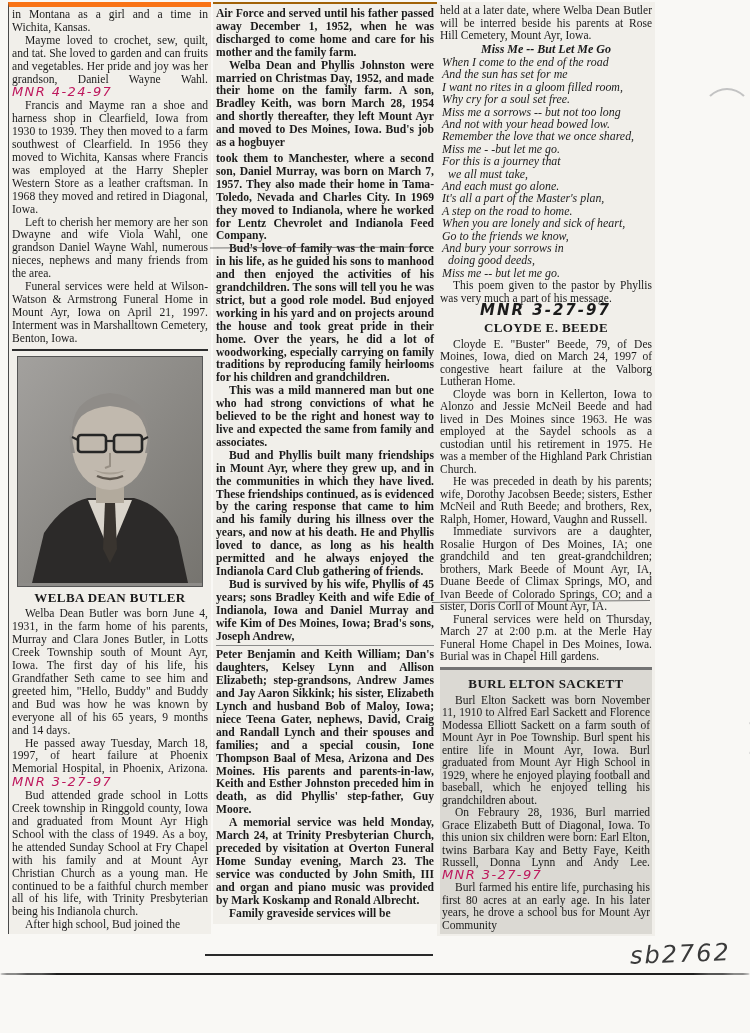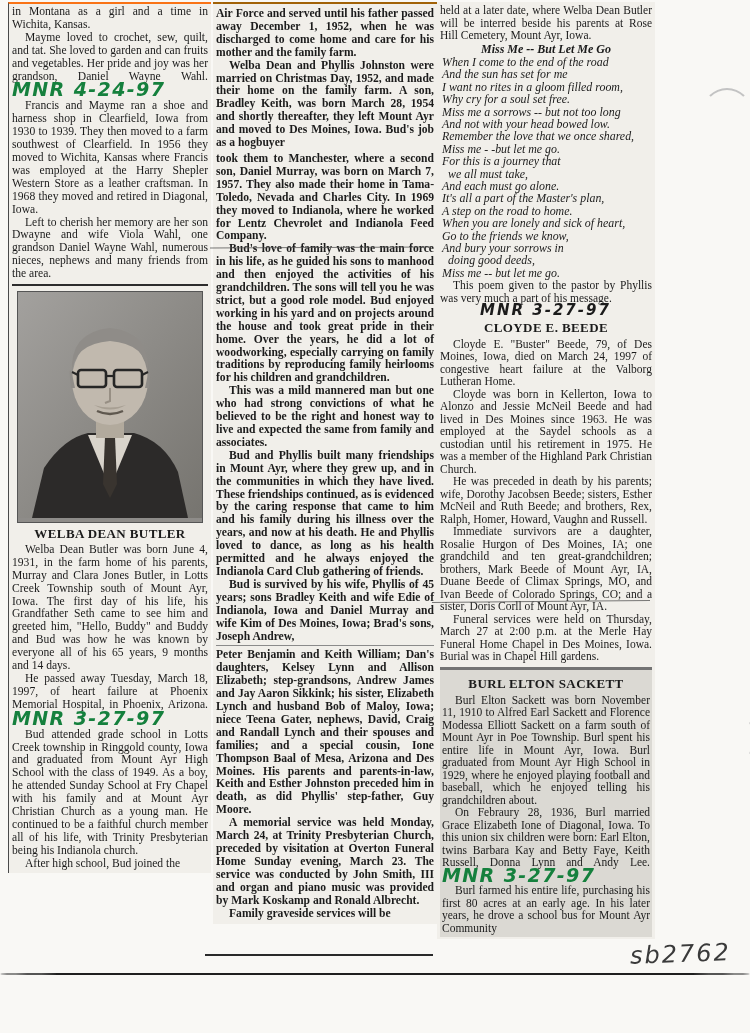--- a/index.html
+++ b/index.html
@@ -2,30 +2,30 @@
 <html><head>
 <meta charset="utf-8">
 <style>
   html,body{margin:0;padding:0;background:#ffffff;}
   .page{position:relative;width:750px;height:1033px;background:#f9f8f5;overflow:hidden;
         font-family:"Liberation Serif",serif;color:#1b1b1b;}
   .col{position:absolute;top:2px;font-size:11.6px;line-height:12.9px;text-align:justify;background:#f1efea;}
   .col p{margin:0;text-indent:13px;}
   .col p.noindent{text-indent:0;}
   .col p.gap{margin-top:3px;}
-  #col1{left:8px;width:196px;padding:2px 3px;border-left:1px solid #4a4a4a;border-top:2px solid #f97316;}
+  #col1{left:8px;width:196px;padding:2px 3px;border-left:1px solid #4a4a4a;border-top:5px solid #f97316;}
   #col2{left:213px;width:218px;padding:4px 3px;border-top:2px solid #a16207;font-weight:bold;}
   #col3{left:437px;width:212px;padding:2px 3px;font-size:11.5px;line-height:12.5px;}
   .rule{height:0;border-bottom:2px solid #2d2d2d;margin:3px 0 4px 0;}
   .seam{height:0;border-bottom:1px solid #8b8b8b;margin:2px 0 3px 0;}
   .photo-frame{width:184px;margin:5px auto 3px auto;border:1px solid #555;background:#8e8c89;}
   h3.obit-heading{font-size:13px;line-height:16px;text-align:center;margin:3px 0 2px 0;
         letter-spacing:.4px;text-indent:0;font-weight:bold;}
-  .hand{font-family:"DejaVu Sans",sans-serif;font-style:italic;font-weight:700;
-        letter-spacing:1.4px;font-size:19px;color:#15803d;white-space:nowrap;}
+  .hand{font-family:"DejaVu Sans",sans-serif;font-style:italic;font-weight:400;
+        letter-spacing:1.4px;font-size:13px;color:#be185d;white-space:nowrap;}
   .hand-line{text-indent:40px !important;font-size:15px;letter-spacing:2px;
         font-family:"DejaVu Sans",sans-serif;font-style:italic;font-weight:600;text-align:left;}
   .poem{font-style:italic;text-align:left;font-size:11.9px;line-height:12.4px;}
   .poem-title{text-align:center;font-weight:bold;font-style:italic;font-size:12px;margin:1px 0;}
   .poem-line{text-indent:2px;}
   .poem-line.indent2{text-indent:8px;}
   .gray-box{background:#dbd9d3;padding:3px 2px;margin-top:4px;border-top:3px solid #737373;}
   .strike{position:absolute;border-top:1.5px solid #4e4e4e;opacity:.75;}
   .bottom-line{position:absolute;left:0;top:973px;width:750px;border-top:2.5px solid #1f1f1f;border-radius:50%/4px;}
   .col2-endline{position:absolute;left:205px;top:954px;width:228px;border-top:2px solid #2a2a2a;}
@@ -39,20 +39,21 @@
 <body>
 
 <div class="page">
 
   <div class="col" id="col1">
     <p class="noindent">in Montana as a girl and a time in Wichita, Kansas.</p>
     <p><span>Mayme loved to crochet, sew, quilt, and tat. She loved to garden and can fruits and vegetables. Her pride and joy was her grandson, Daniel Wayne Wahl.</span>
       <span class="hand">MNR 4-24-97</span></p>
     <p>Francis and Mayme ran a shoe and harness shop in Clearfield, Iowa from 1930 to 1939. They then moved to a farm southwest of Clearfield. In 1956 they moved to Wichita, Kansas where Francis was employed at the Harry Shepler Western Store as a leather craftsman. In 1968 they moved and retired in Diagonal, Iowa.</p>
     <p>Left to cherish her memory are her son Dwayne and wife Viola Wahl, one grandson Daniel Wayne Wahl, numerous nieces, nephews and many friends from the area.</p>
+    <p>Funeral services were held at Wilson-Watson &amp; Armstrong Funeral Home in Mount Ayr, Iowa on April 21, 1997. Interment was in Marshalltown Cemetery, Benton, Iowa.</p>
     <div class="rule"></div>
 
     <div class="photo-frame">
       <svg width="184" height="226" viewBox="0 0 184 226">
         <defs>
           <linearGradient id="pbg" x1="0" y1="0" x2="1" y2="1">
             <stop offset="0" stop-color="#a3a19e"></stop>
               <stop offset="1" stop-color="#76746f"></stop>
           </linearGradient>
         </defs>
@@ -127,21 +128,21 @@
     <h3 class="obit-heading">CLOYDE E. BEEDE</h3>
     <p>Cloyde E. "Buster" Beede, 79, of Des Moines, Iowa, died on March 24, 1997 of congestive heart failure at the Valborg Lutheran Home.</p>
     <p>Cloyde was born in Kellerton, Iowa to Alonzo and Jessie McNeil Beede and had lived in Des Moines since 1963. He was employed at the Saydel schools as a custodian until his retirement in 1975. He was a member of the Highland Park Christian Church.</p>
     <p>He was preceded in death by his parents; wife, Dorothy Jacobsen Beede; sisters, Esther McNeil and Ruth Beede; and brothers, Rex, Ralph, Homer, Howard, Vaughn and Russell.</p>
     <p>Immediate survivors are a daughter, Rosalie Hurgon of Des Moines, IA; one grandchild and ten great-grandchildren; brothers, Mark Beede of Mount Ayr, IA, Duane Beede of Climax Springs, MO, and Ivan Beede of Colorado Springs, CO; and a sister, Doris Corll of Mount Ayr, IA.</p>
     <p>Funeral services were held on Thursday, March 27 at 2:00 p.m. at the Merle Hay Funeral Home Chapel in Des Moines, Iowa. Burial was in Chapel Hill gardens.</p>
 
     <div class="gray-box">
       <h3 class="obit-heading">BURL ELTON SACKETT</h3>
       <p>Burl Elton Sackett was born November 11, 1910 to Alfred Earl Sackett and Florence Modessa Elliott Sackett on a farm south of Mount Ayr in Poe Township. Burl spent his entire life in Mount Ayr, Iowa. Burl graduated from Mount Ayr High School in 1929, where he enjoyed playing football and baseball, which he enjoyed telling his grandchildren about.</p>
-      <p><span>On Febraury 28, 1936, Burl married Grace Elizabeth Ione of Diagonal, Iowa. To this union six children were born: Earl Elton, twins Barbara Kay and Betty Faye, Keith Russell, Donna Lynn and Andy Lee.</span>
+      <p><span>On Febraury 28, 1936, Burl married Grace Elizabeth Butt of Diagonal, Iowa. To this union six children were born: Earl Elton, twins Barbara Kay and Betty Faye, Keith Russell, Donna Lynn and Andy Lee.</span>
         <span class="hand">MNR 3-27-97</span></p>
       <p>Burl farmed his entire life, purchasing his first 80 acres at an early age. In his later years, he drove a school bus for Mount Ayr Community</p>
     </div>
   </div>
 
   <div class="strike" style="left:210px;top:247px;width:222px;transform:rotate(-0.3deg);"></div>
   <div class="strike" style="left:432px;top:601px;width:218px;transform:rotate(-0.5deg);"></div>
   <div class="col2-endline"></div>
   <div class="bottom-line"></div>
 

